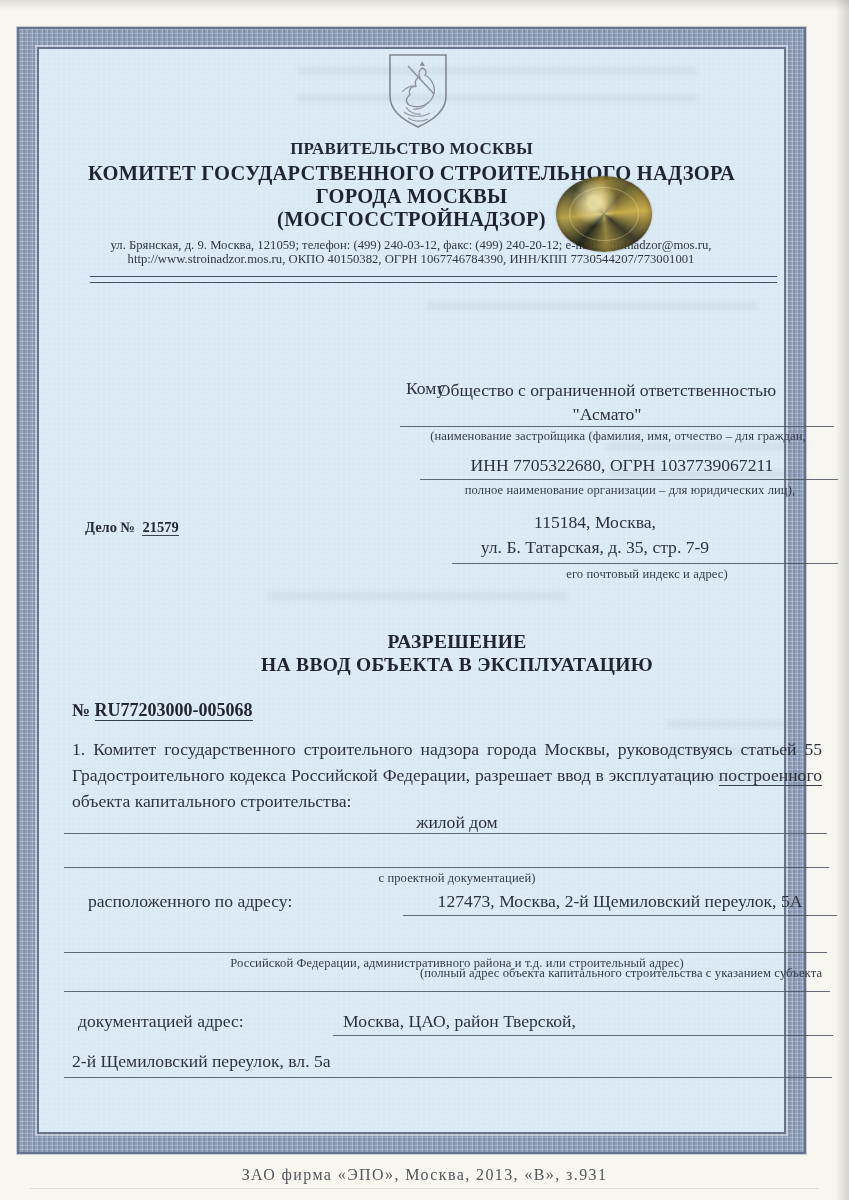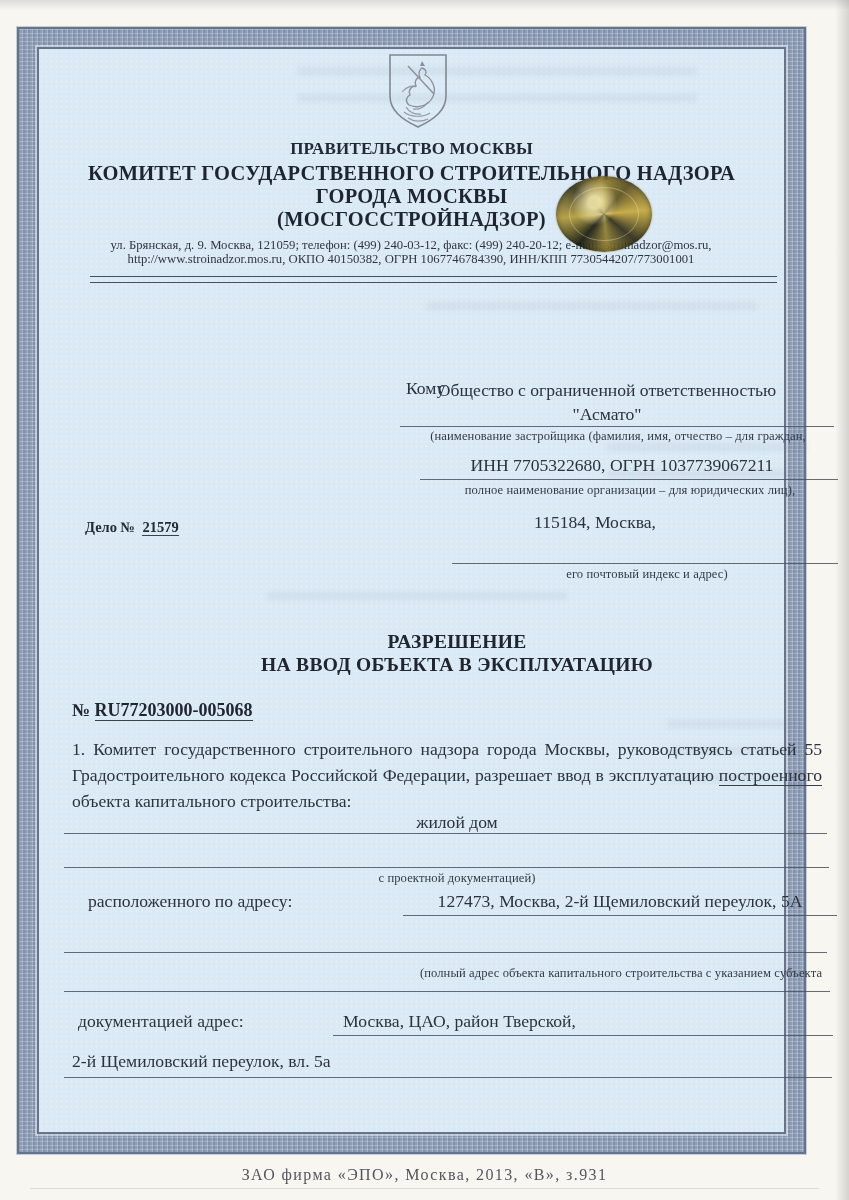--- a/index.html
+++ b/index.html
@@ -135,20 +135,21 @@
   <div class="rule" style="left:403px;top:452px;width:418px;"></div>
   <div class="abs center cap z" style="left:403px;top:456px;width:420px;">полное наименование организации – для юридических лиц),</div>
 
   <div class="abs delo z" style="left:68px;top:492px;">
     <span>Дело №</span>&nbsp;
     <span class="u">21579</span>
   </div>
 
   <div class="abs center label-17 z" style="left:363px;top:483px;width:430px;line-height:25px;">
     <div>115184, Москва,</div>
+    <div>ул. Б. Татарская, д. 35, стр. 7-9</div>
   </div>
   <div class="rule" style="left:435px;top:536px;width:386px;"></div>
   <div class="abs center cap z" style="left:435px;top:540px;width:390px;">его почтовый индекс и адрес)</div>
 
   <div class="abs center" style="left:75px;top:603px;width:730px;">
     <div class="title-line">РАЗРЕШЕНИЕ</div>
     <div class="title-line">НА ВВОД ОБЪЕКТА В ЭКСПЛУАТАЦИЮ</div>
   </div>
 
   <div class="abs permit-no z" style="left:55px;top:673px;">
@@ -167,20 +168,21 @@
 
   <div class="rule" style="left:47px;top:840px;width:765px;"></div>
   <div class="abs center cap z" style="left:75px;top:844px;width:730px;">с проектной документацией)</div>
 
   <div class="abs label-17 z" style="left:71px;top:864px;">расположенного по адресу:</div>
   <div class="abs center label-17 z" style="left:383px;top:864px;width:440px;">127473, Москва, 2-й Щемиловский переулок, 5А</div>
   <div class="rule" style="left:386px;top:888px;width:434px;"></div>
   <div class="abs center cap z" style="left:386px;top:891px;width:436px;margin-top:48px;">(полный адрес объекта капитального строительства с указанием субъекта</div>
 
   <div class="rule" style="left:47px;top:925px;width:763px;"></div>
+  <div class="abs center cap z" style="left:75px;top:929px;width:730px;">Российской Федерации, административного района и т.д. или строительный адрес)</div>
 
   <div class="rule" style="left:47px;top:964px;width:766px;"></div>
   <div class="abs label-17 z" style="left:61px;top:984px;">документацией адрес:</div>
   <div class="abs label-17 z" style="left:326px;top:984px;">Москва, ЦАО, район Тверской,</div>
   <div class="rule" style="left:316px;top:1008px;width:500px;"></div>
   <div class="abs label-17 z" style="left:55px;top:1024px;text-align:center;">2-й Щемиловский переулок, вл. 5а</div>
   <div class="rule" style="left:47px;top:1050px;width:768px;"></div>
 </div>
 
 <div class="footer-imprint">ЗАО фирма «ЭПО», Москва, 2013, «В», з.931</div>

